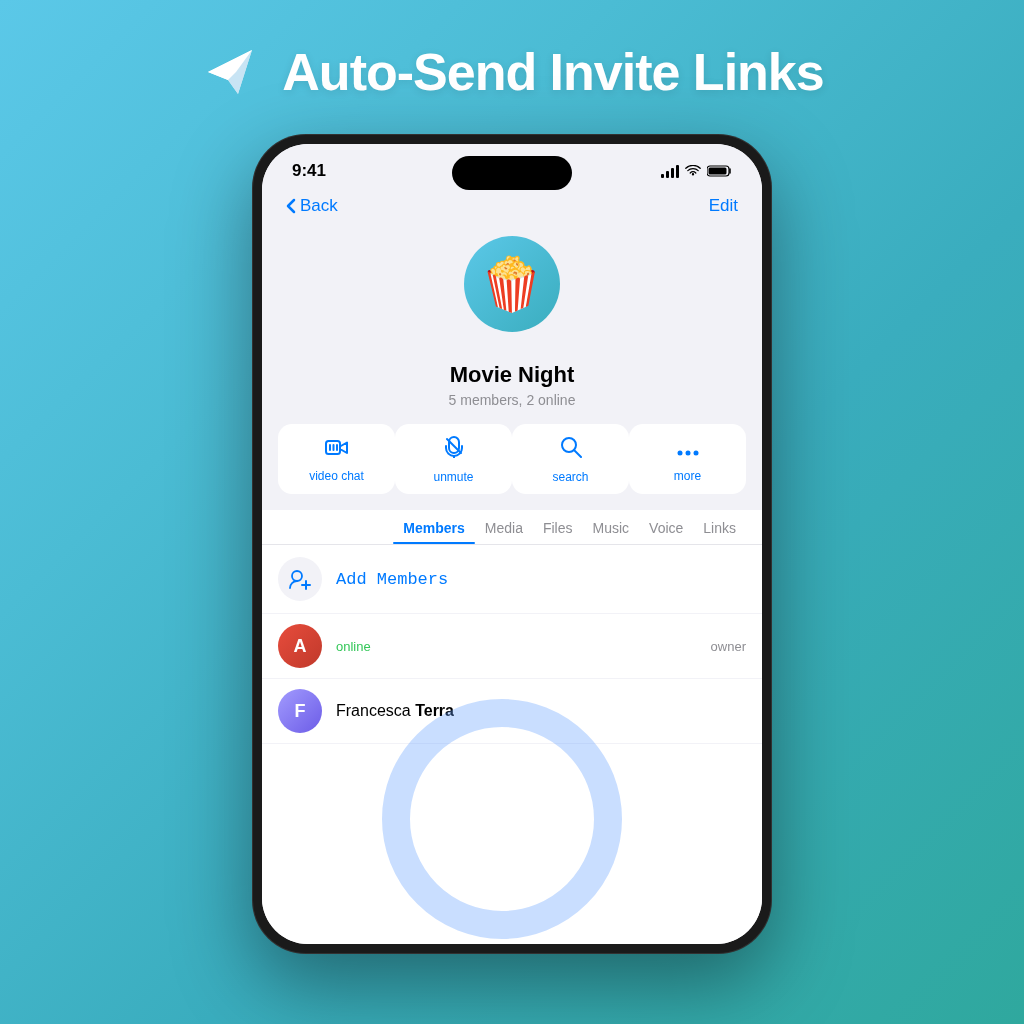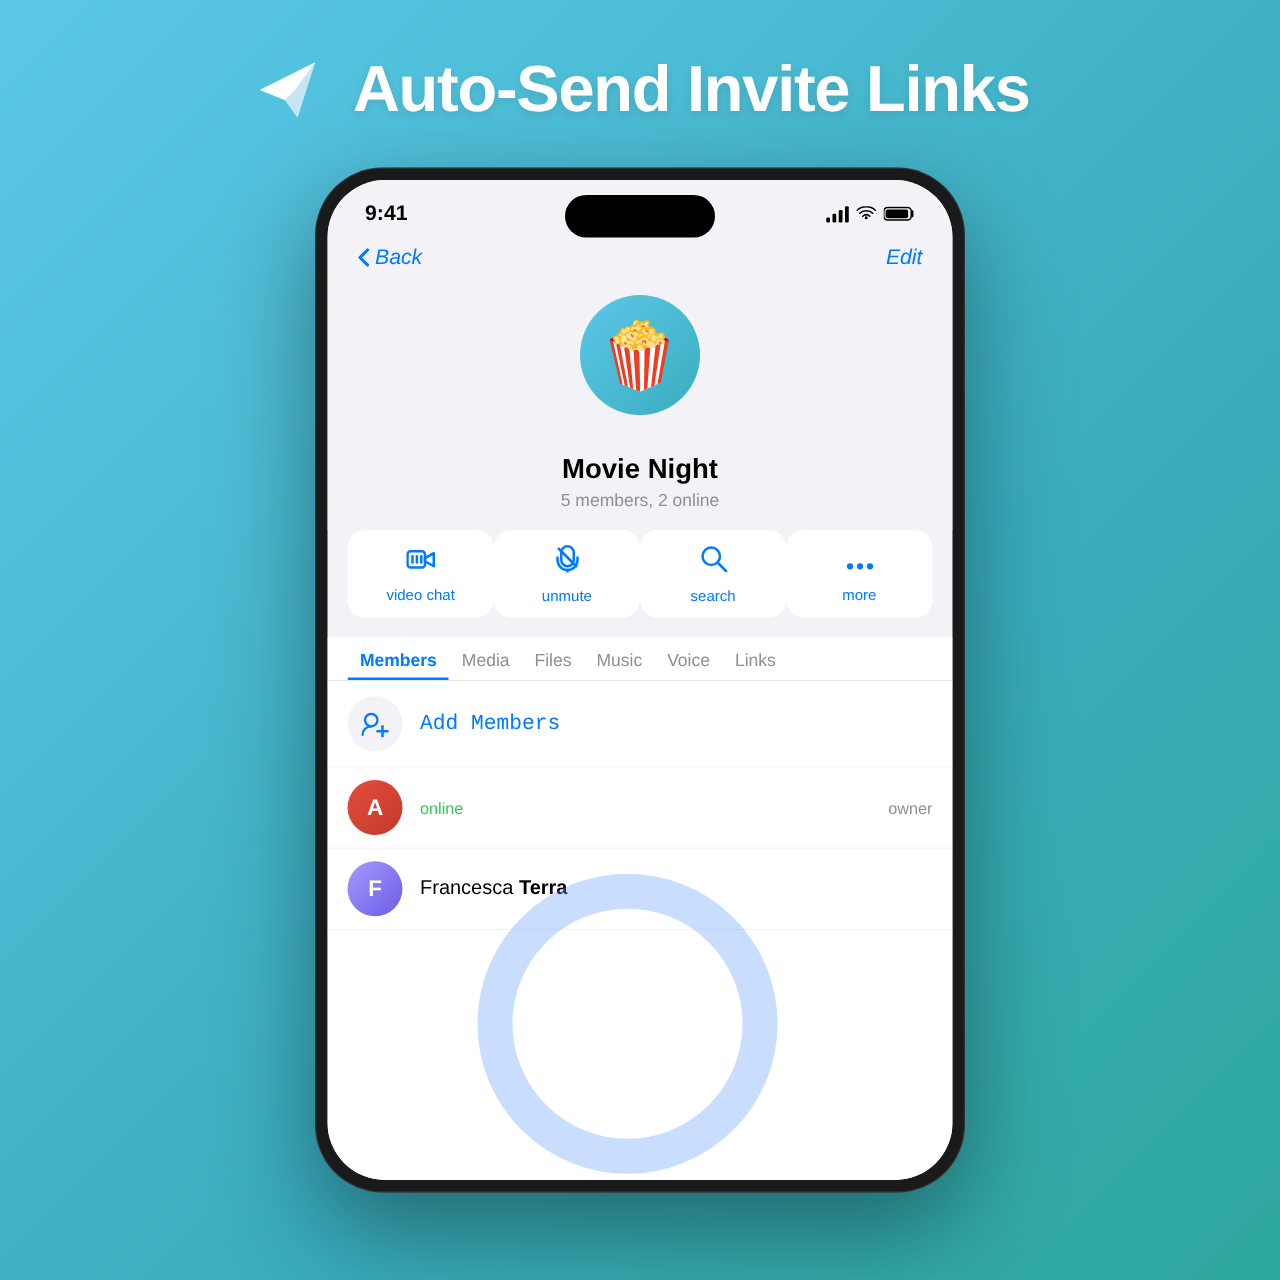--- a/index.html
+++ b/index.html
@@ -94,21 +94,20 @@
     }
 
     
     .nav-bar {
       background: #F2F2F7;
       display: flex;
       align-items: center;
       justify-content: space-between;
       padding: 4px 24px 10px;
       flex-shrink: 0;
-      font-style: italic;
     }
 
     .nav-back {
       color: #007AFF;
       font-size: 17px;
       display: flex;
       align-items: center;
       gap: 4px;
     }
 
@@ -183,20 +182,21 @@
 
     
     .tabs-bar {
       background: #fff;
       display: flex;
       align-items: center;
       border-bottom: 1px solid #E5E5EA;
       padding: 0 16px;
       flex-shrink: 0;
       overflow: hidden;
+      justify-content: flex-end;
     }
 
     .tab-item {
       padding: 10px 10px 8px;
       font-size: 14px;
       color: #8E8E93;
       white-space: nowrap;
       position: relative;
     }
 

